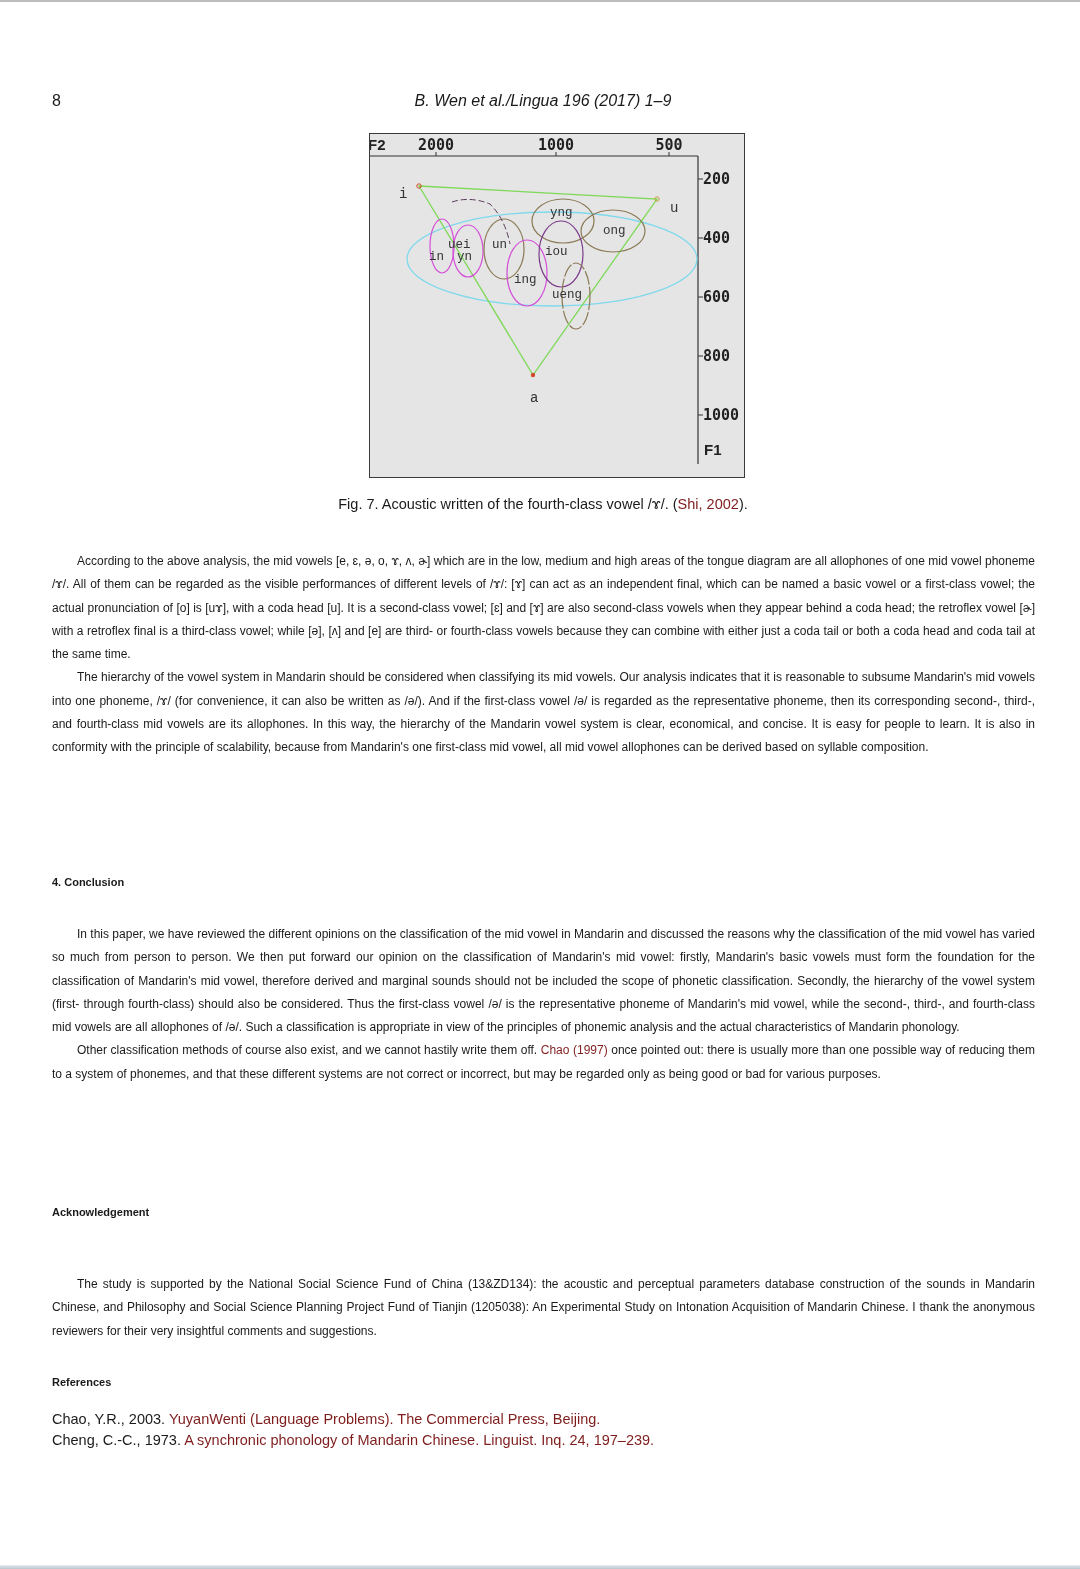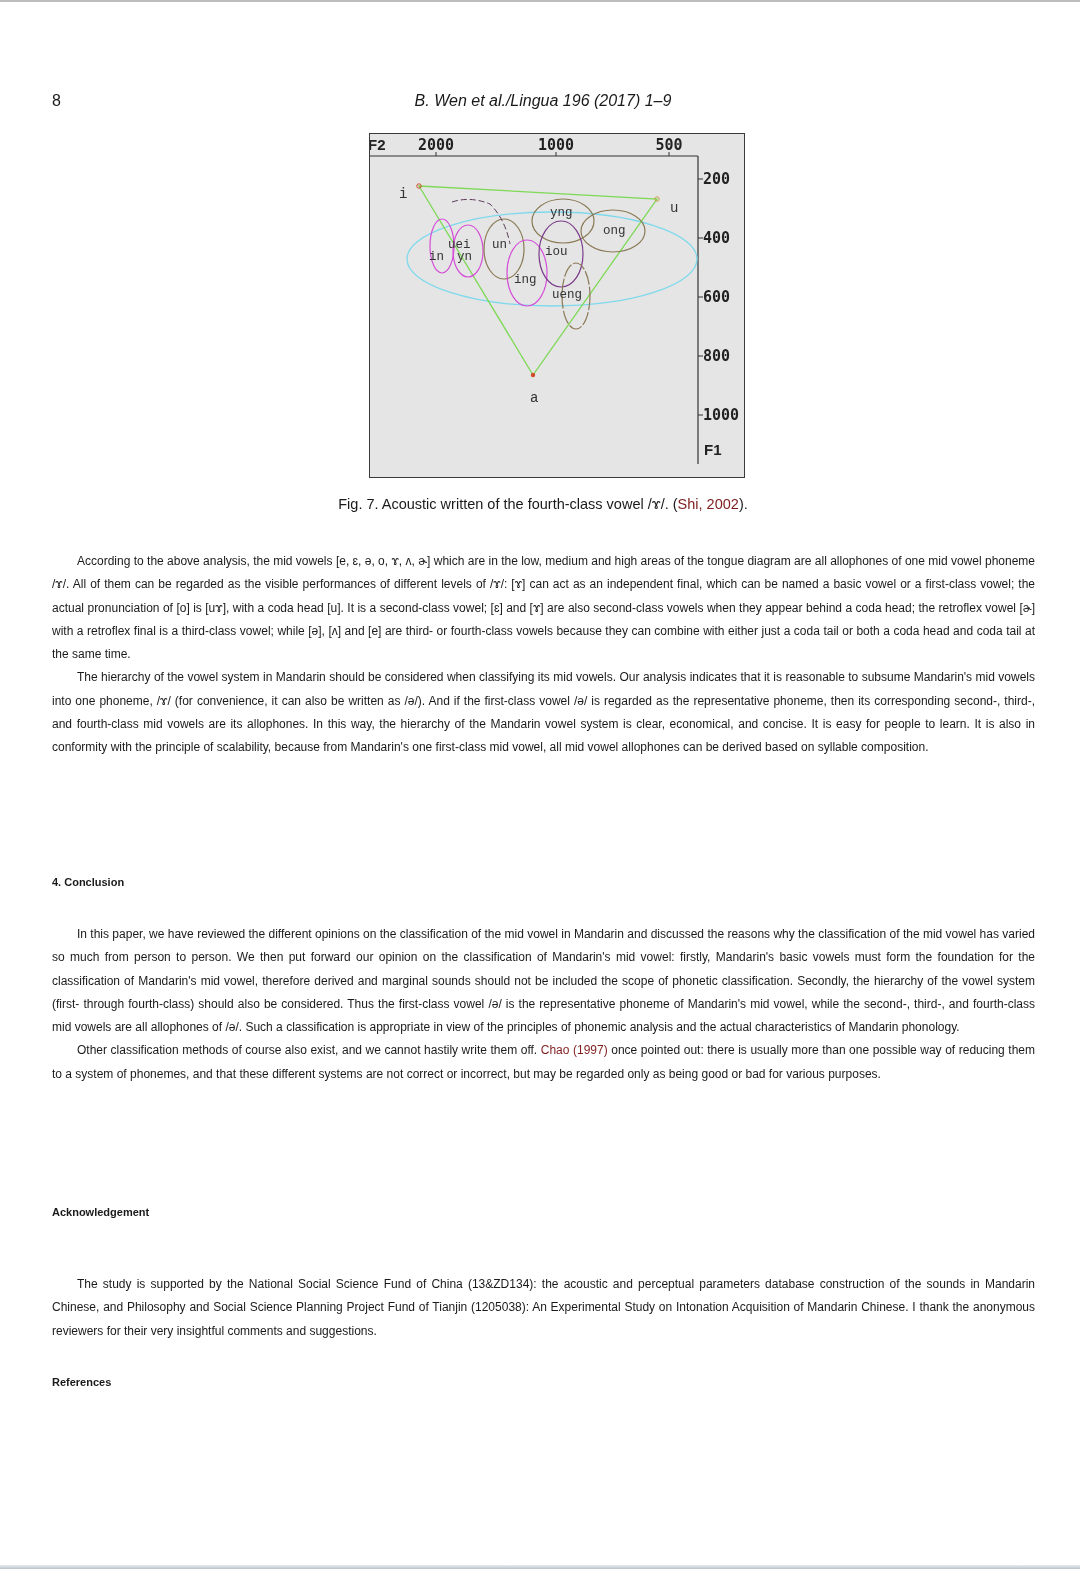--- a/index.html
+++ b/index.html
@@ -112,15 +112,17 @@
 
 <div class="heading" style="top: 1206px;">Acknowledgement</div>
 
 <div class="body-block" style="top: 1253px; margin-top: 20px;">
   <p>The study is supported by the National Social Science Fund of China (13&amp;ZD134): the acoustic and perceptual parameters database construction of the sounds in Mandarin Chinese, and Philosophy and Social Science Planning Project Fund of Tianjin (1205038): An Experimental Study on Intonation Acquisition of Mandarin Chinese. I thank the anonymous reviewers for their very insightful comments and suggestions.</p>
 </div>
 
 <div class="heading" style="top: 1376px;">References</div>
 
 <div class="refs">
+  <div><span>Chao, Y.R., 2003. </span><span class="link">YuyanWenti (Language Problems). The Commercial Press, Beijing.</span></div>
+  <div><span>Cheng, C.-C., 1973. </span><span class="link">A synchronic phonology of Mandarin Chinese. Linguist. Inq. 24, 197–239.</span></div>
 </div>
 
 <div class="bottomline"></div>
 
 </body></html>

